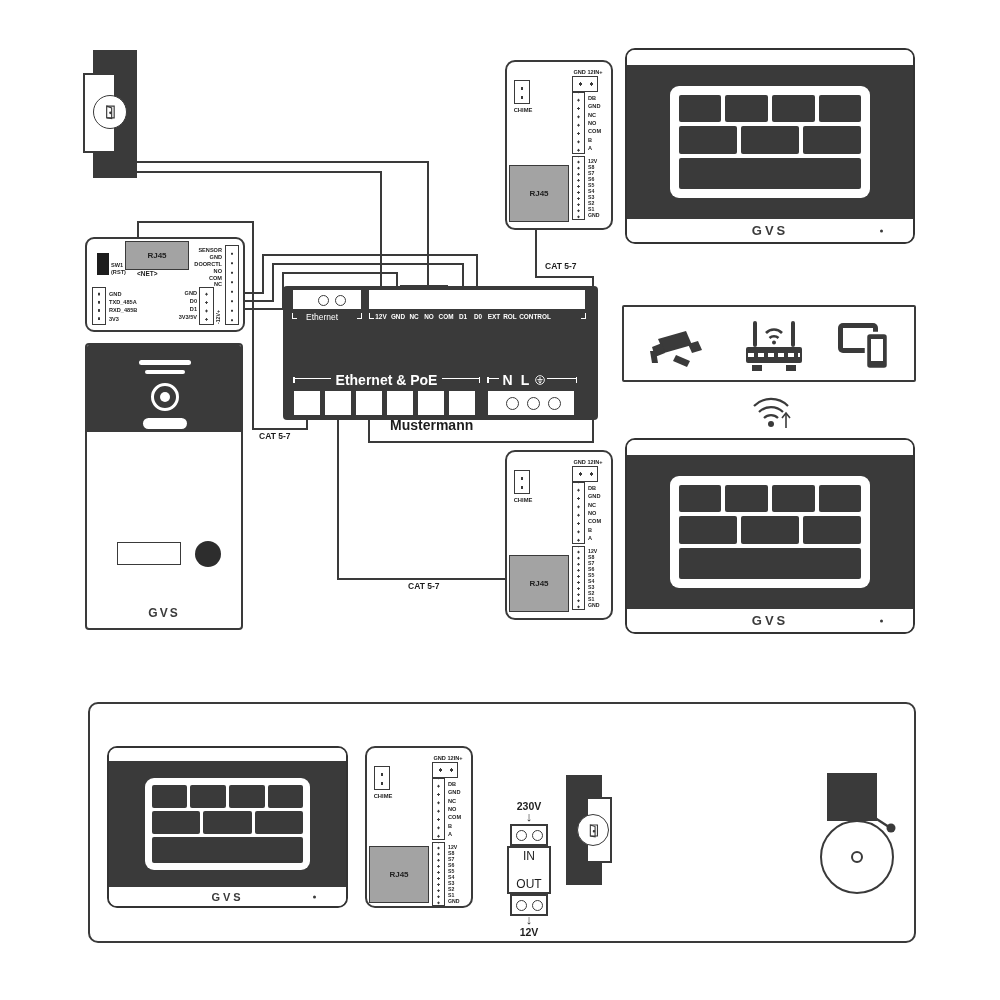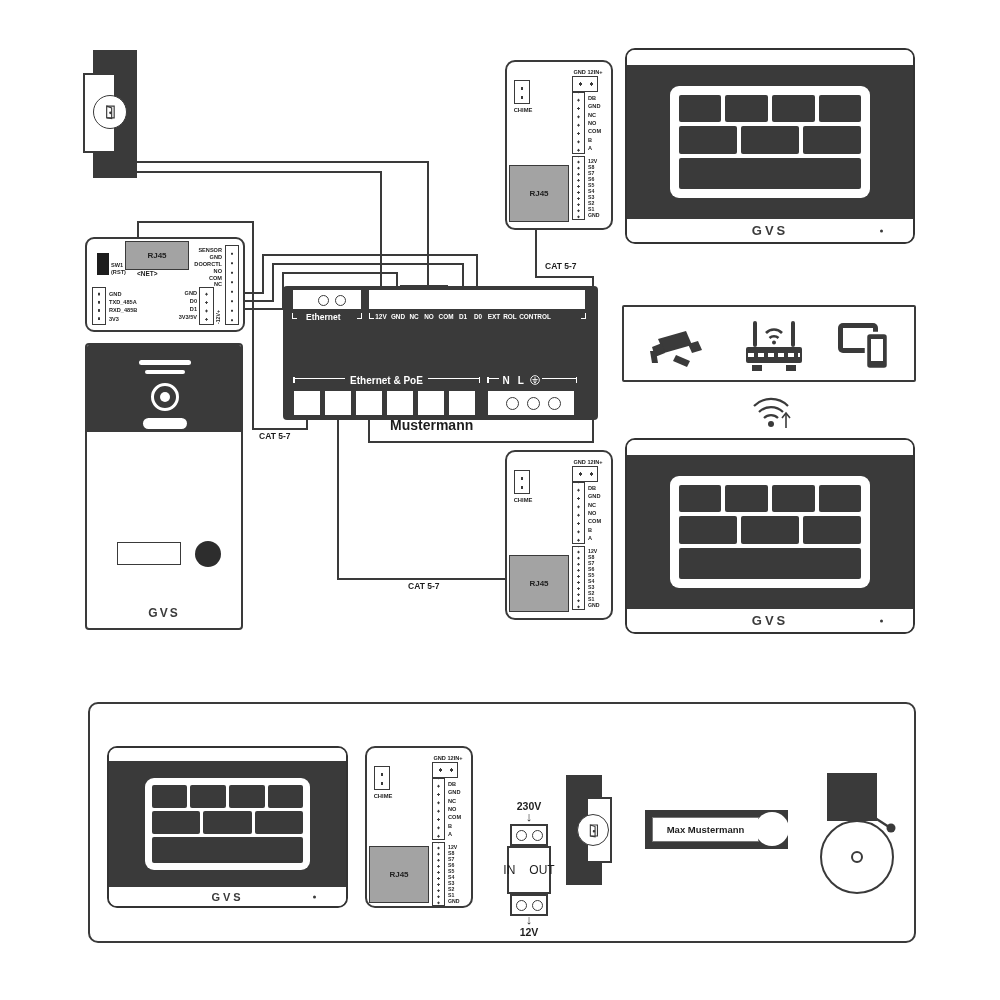--- a/index.html
+++ b/index.html
@@ -2,21 +2,21 @@
 <html><head>
 <meta charset="utf-8">
 <style>
   html,body{margin:0;padding:0;background:#fff;}
   #stage{position:relative;width:1000px;height:1000px;background:#fff;overflow:hidden;
          font-family:"Liberation Sans",sans-serif;color:#3a3a3a;}
   .abs{position:absolute;box-sizing:border-box;}
   .dark{background:#3a3a3a;}
   .outline{border:2px solid #3a3a3a;background:#fff;}
   .lbl{position:absolute;box-sizing:border-box;color:#1d1d1d;font-weight:700;}
-  .wlbl{color:#fff;font-weight:700;}
+  .wlbl{color:#fff;font-weight:400;}
   svg{display:block;}
   
   .monitor{border:2px solid #333;border-radius:10px;background:#fff;display:flex;flex-direction:column;overflow:hidden;}
   .m-top{height:15px;background:#fff;}
   .m-screen{flex:1;background:#3a3a3a;display:flex;align-items:center;justify-content:center;}
   .m-inner{width:70%;height:73%;background:#fff;border-radius:9px;padding:9px;box-sizing:border-box;
            display:flex;flex-direction:column;gap:4px;}
   .m-row{display:flex;gap:4px;flex:1;}
   .m-row.r3{flex:1.15;}
   .m-tile{flex:1;background:#3a3a3a;border-radius:2px;}
@@ -42,21 +42,21 @@
   .dc-terms span:nth-child(1){left:13px;}  .dc-terms span:nth-child(2){left:30px;}
   .dc-terms span:nth-child(3){left:46px;}  .dc-terms span:nth-child(4){left:61px;}
   .dc-terms span:nth-child(5){left:78px;}  .dc-terms span:nth-child(6){left:95px;}
   .dc-terms span:nth-child(7){left:110px;} .dc-terms span:nth-child(8){left:126px;}
   .dc-terms span:nth-child(9){left:142px;} .dc-terms span:nth-child(10){left:167px;}
   .corner-l{position:absolute;width:4px;height:5px;border-left:1.5px solid #fff;border-bottom:1.5px solid #fff;}
   .corner-r{position:absolute;width:4px;height:5px;border-right:1.5px solid #fff;border-bottom:1.5px solid #fff;}
   .brkrow{position:absolute;display:flex;align-items:center;}
   .btick{width:1.5px;height:6px;background:#fff;align-self:flex-start;}
   .blin{flex:1;height:0;border-top:1.5px solid #fff;align-self:flex-start;margin-top:0.5px;}
-  .btxt{font-size:10px;font-weight:700;color:#fff;padding:0 5px;margin-top:-4px;white-space:nowrap;}
+  .btxt{font-size:14px;font-weight:700;color:#fff;padding:0 5px;margin-top:-4px;white-space:nowrap;}
   .circ{position:absolute;border-radius:50%;border:1.8px solid #3a3a3a;background:#fff;box-sizing:border-box;}
 </style>
 </head>
 <body>
 
 <div id="stage">
 
   <svg class="abs" style="left:0;top:0" width="1000" height="1000" fill="none" stroke="#3a3a3a" stroke-width="2">
     <polyline points="138,240 138,222 253,222 253,429 307,429 307,414"></polyline>
     <polyline points="338,414 338,579 508,579"></polyline>
@@ -420,47 +420,41 @@
       </div>
     <div class="rj45" style="left:2px;top:98px;width:58px;height:55px;">RJ45</div>
   </div>
 
   <div class="lbl" style="left:505px;top:800px;width:48px;text-align:center;font-size:10.5px;">230V</div>
   <div class="lbl" style="left:505px;top:809px;width:48px;text-align:center;font-size:13px;">↓</div>
   <div class="abs" style="left:510px;top:824px;width:38px;height:22px;border:2px solid #3a3a3a;background:#fff;">
     <div class="circ" style="left:4px;top:4px;width:11px;height:11px;border-width:1.5px;"></div>
     <div class="circ" style="left:20px;top:4px;width:11px;height:11px;border-width:1.5px;"></div>
   </div>
-  <div class="abs" style="left:507px;top:846px;width:44px;height:48px;border:2px solid #3a3a3a;background:#fff;display:flex;align-items:center;justify-content:center;gap:14px;">
+  <div class="abs" style="left:507px;top:846px;width:44px;height:48px;border:2px solid #3a3a3a;background:#fff;display:flex;flex-direction:column;align-items:center;justify-content:center;gap:14px;">
     <span class="lbl" style="position:static;font-weight:400;font-size:12px;">IN</span>
     <span class="lbl" style="position:static;font-weight:400;font-size:12px;">OUT</span>
   </div>
   <div class="abs" style="left:510px;top:894px;width:38px;height:22px;border:2px solid #3a3a3a;background:#fff;">
     <div class="circ" style="left:4px;top:4px;width:11px;height:11px;border-width:1.5px;"></div>
     <div class="circ" style="left:20px;top:4px;width:11px;height:11px;border-width:1.5px;"></div>
   </div>
   <div class="lbl" style="left:505px;top:912px;width:48px;text-align:center;font-size:13px;">↓</div>
   <div class="lbl" style="left:505px;top:926px;width:48px;text-align:center;font-size:10.5px;">12V</div>
 
   <div class="abs dark" style="left:566px;top:775px;width:36px;height:110px;"></div>
   <div class="abs outline" style="left:586px;top:797px;width:26px;height:66px;"></div>
   <div class="abs circ" style="left:577px;top:814px;width:32px;height:32px;display:flex;align-items:center;justify-content:center;">
     <svg width="19" height="19" viewBox="0 0 24 24" stroke="#3a3a3a" fill="none" stroke-width="1.4">
       <path d="M8 5 h9 v14 h-9"></path>
         <path d="M8 5 L14 7 L14 20 L8 19 Z"></path>
         <circle cx="12.6" cy="13" r="0.9" fill="#3a3a3a"></circle>
     </svg>
   </div>
 
-  <div class="abs dark" style="left:645px;top:810px;width:143px;height:39px;">
-    <div class="abs" style="left:7px;top:7px;width:107px;height:25px;background:#fff;border:1px solid #777;display:flex;align-items:center;justify-content:center;">
-      <span style="font-size:9.5px;font-weight:700;color:#1d1d1d;">Max Mustermann</span>
-    </div>
-    <button style="position:absolute;left:110px;top:2px;width:34px;height:34px;border-radius:50%;background:#fff;border:none;"></button>
-  </div>
 
   <div class="abs dark" style="left:827px;top:773px;width:50px;height:48px;"></div>
   <svg class="abs" style="left:868px;top:808px;" width="30" height="28" viewBox="0 0 30 28">
     <path d="M4 8 L21 19" stroke="#3a3a3a" stroke-width="2.4"></path>
     <circle cx="23" cy="20" r="4.5" fill="#3a3a3a"></circle>
   </svg>
   <div class="abs circ" style="left:820px;top:820px;width:74px;height:74px;border-width:2px;"></div>
   <div class="abs circ" style="left:851px;top:851px;width:12px;height:12px;border-width:2px;"></div>
 
 </div>

